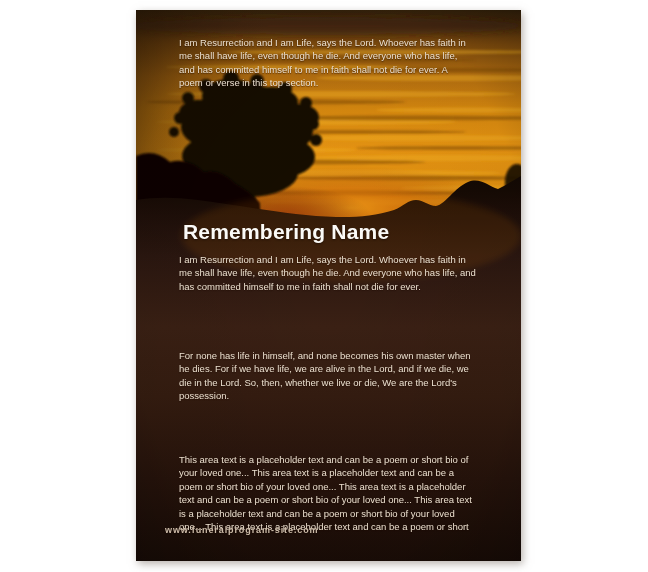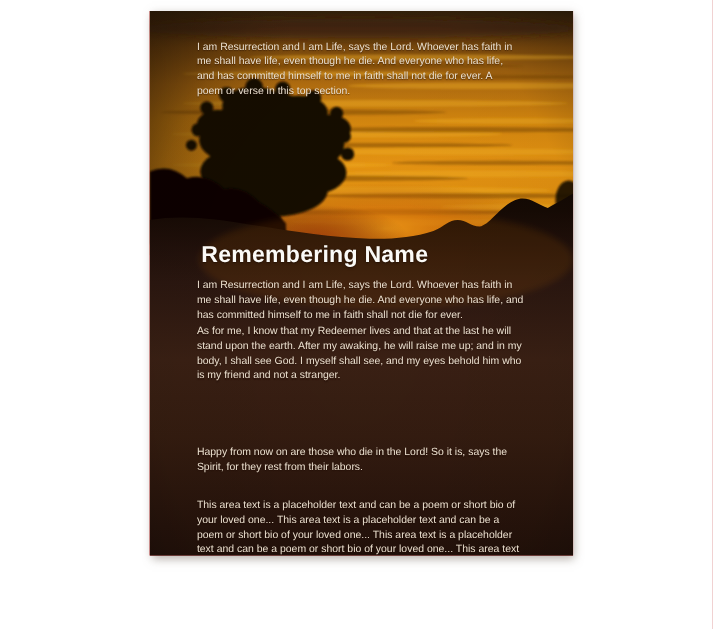--- a/index.html
+++ b/index.html
@@ -6,22 +6,22 @@
   body{
     width:648px;height:572px;
     background:#ffffff;
     font-family:"Liberation Sans", sans-serif;
     position:relative;
     overflow:hidden;
   }
   .card{
     position:absolute;
     left:136px;top:10px;
-    width:385px;height:495px;
-    background:#b91c1c;
+    width:385px;height:551px;
+    background:#be185d;
     box-shadow:2px 3px 8px rgba(125,115,105,.55);
     overflow:hidden;
   }
   .scene{
     position:absolute;left:0;top:0;width:385px;height:551px;
     display:block;
   }
   .txt{
     position:absolute;
     margin:0;
@@ -200,26 +200,24 @@
   <p class="txt quote">I am Resurrection and I am Life, says the Lord. Whoever has faith in
 me shall have life, even though he die. And everyone who has life,
 and has committed himself to me in faith shall not die for ever. A
 poem or verse in this top section.</p>
 
   <h1 class="heading">Remembering Name</h1>
 
   <p class="txt p1">I am Resurrection and I am Life, says the Lord. Whoever has faith in
 me shall have life, even though he die. And everyone who has life, and
 has committed himself to me in faith shall not die for ever.</p>
-  <p class="txt p2">As for me, I know that my Redeemer lives and that at the last he will
-stand upon the earth. After my awaking, he will raise me up; and in my
-body, I shall see God. I myself shall see, and my eyes behold him who
-is my friend and not a stranger.</p>
-  <p class="txt p4">Happy from now on are those who die in the Lord! So it is, says the
-Spirit, for they rest from their labors.</p>
+  <p class="txt p3">For none has life in himself, and none becomes his own master when
+he dies. For if we have life, we are alive in the Lord, and if we die, we
+die in the Lord. So, then, whether we live or die, We are the Lord's
+possession.</p>
   <p class="txt p5">This area text is a placeholder text and can be a poem or short bio of
 your loved one... This area text is a placeholder text and can be a
 poem or short bio of your loved one... This area text is a placeholder
 text and can be a poem or short bio of your loved one... This area text
 is a placeholder text and can be a poem or short bio of your loved
 one... This area text is a placeholder text and can be a poem or short</p>
 
   <div class="footer">www.funeralprogram-site.com</div>
 
 </div>

